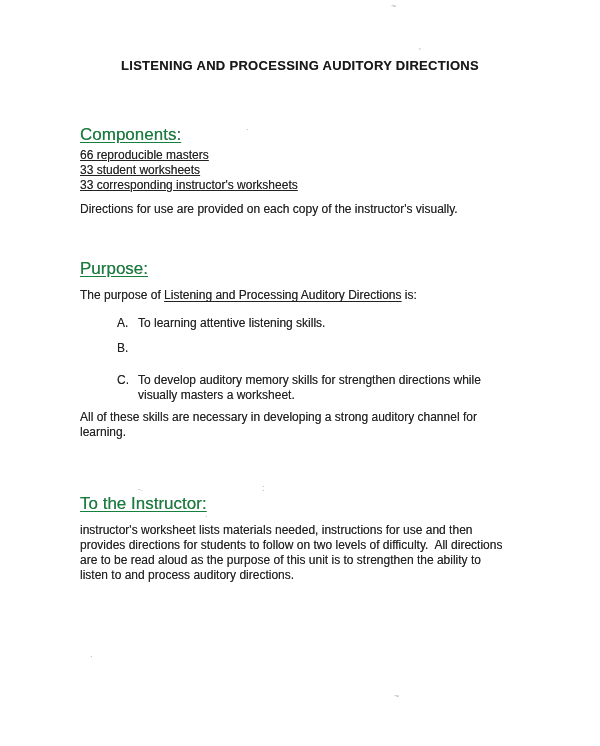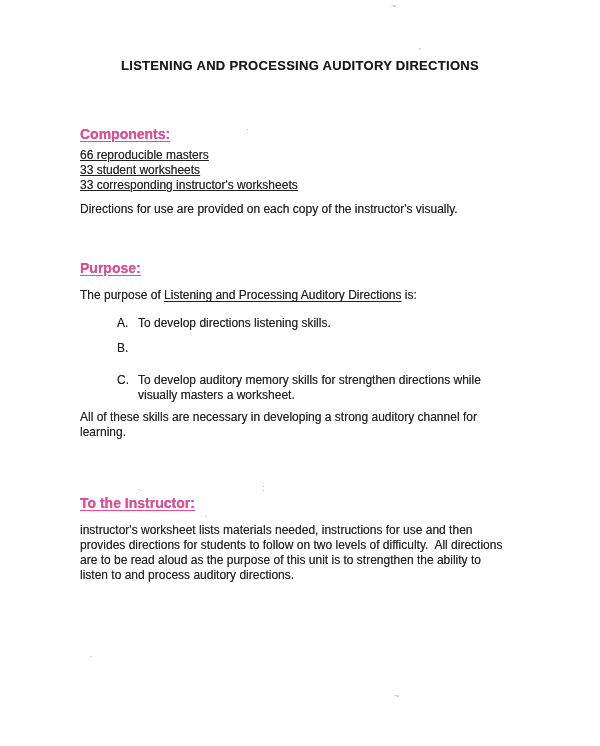--- a/index.html
+++ b/index.html
@@ -20,21 +20,21 @@
     font-size:13px;line-height:17px;font-weight:700;
     letter-spacing:0.3px;color:#1a1a1a;
   }
   .byline{margin-top:18px;text-align:center;line-height:15px;}
   .content{padding-left:80px;padding-right:70px;}
   .sec{margin:0;}
   #sec-components{margin-top:53px;}
   #sec-purpose{margin-top:44px;}
   #sec-instructor{margin-top:56px;}
   .sec-heading{
-    margin:0;font-size:14px;font-weight:700;color:#ec4899;
+    margin:0;font-size:17px;font-weight:400;color:#15803d;
     text-decoration:underline;text-underline-offset:2px;
     line-height:15px;
   }
   .lines{margin:0;}
   .lines > div{white-space:pre;}
   .items{margin-top:6px;text-decoration:underline;}
   .note{margin-top:9px;}
   .intro{margin-top:12px;}
   .u{text-decoration:underline;text-underline-offset:2px;}
   .abc-list{margin:0;}
@@ -72,21 +72,21 @@
     </section>
 
     <section class="sec" id="sec-purpose">
       <h2 class="sec-heading">Purpose:</h2>
       <p class="intro"><span>The purpose of </span><span class="u">Listening and Processing Auditory Directions</span><span> is:</span></p>
 
       <div class="abc-list">
         <div class="abc-row">
           <span class="abc-marker">A.</span>
           <div class="lines">
-              <div>To develop directions listening skills.</div>
+              <div>To learning attentive listening skills.</div>
             </div>
         </div>
         <div class="abc-row">
           <span class="abc-marker">B.</span>
         </div>
         <div class="abc-row">
           <span class="abc-marker">C.</span>
           <div class="lines">
               <div>To develop auditory memory skills for strengthen directions while</div>
               <div>visually masters a worksheet.</div>

